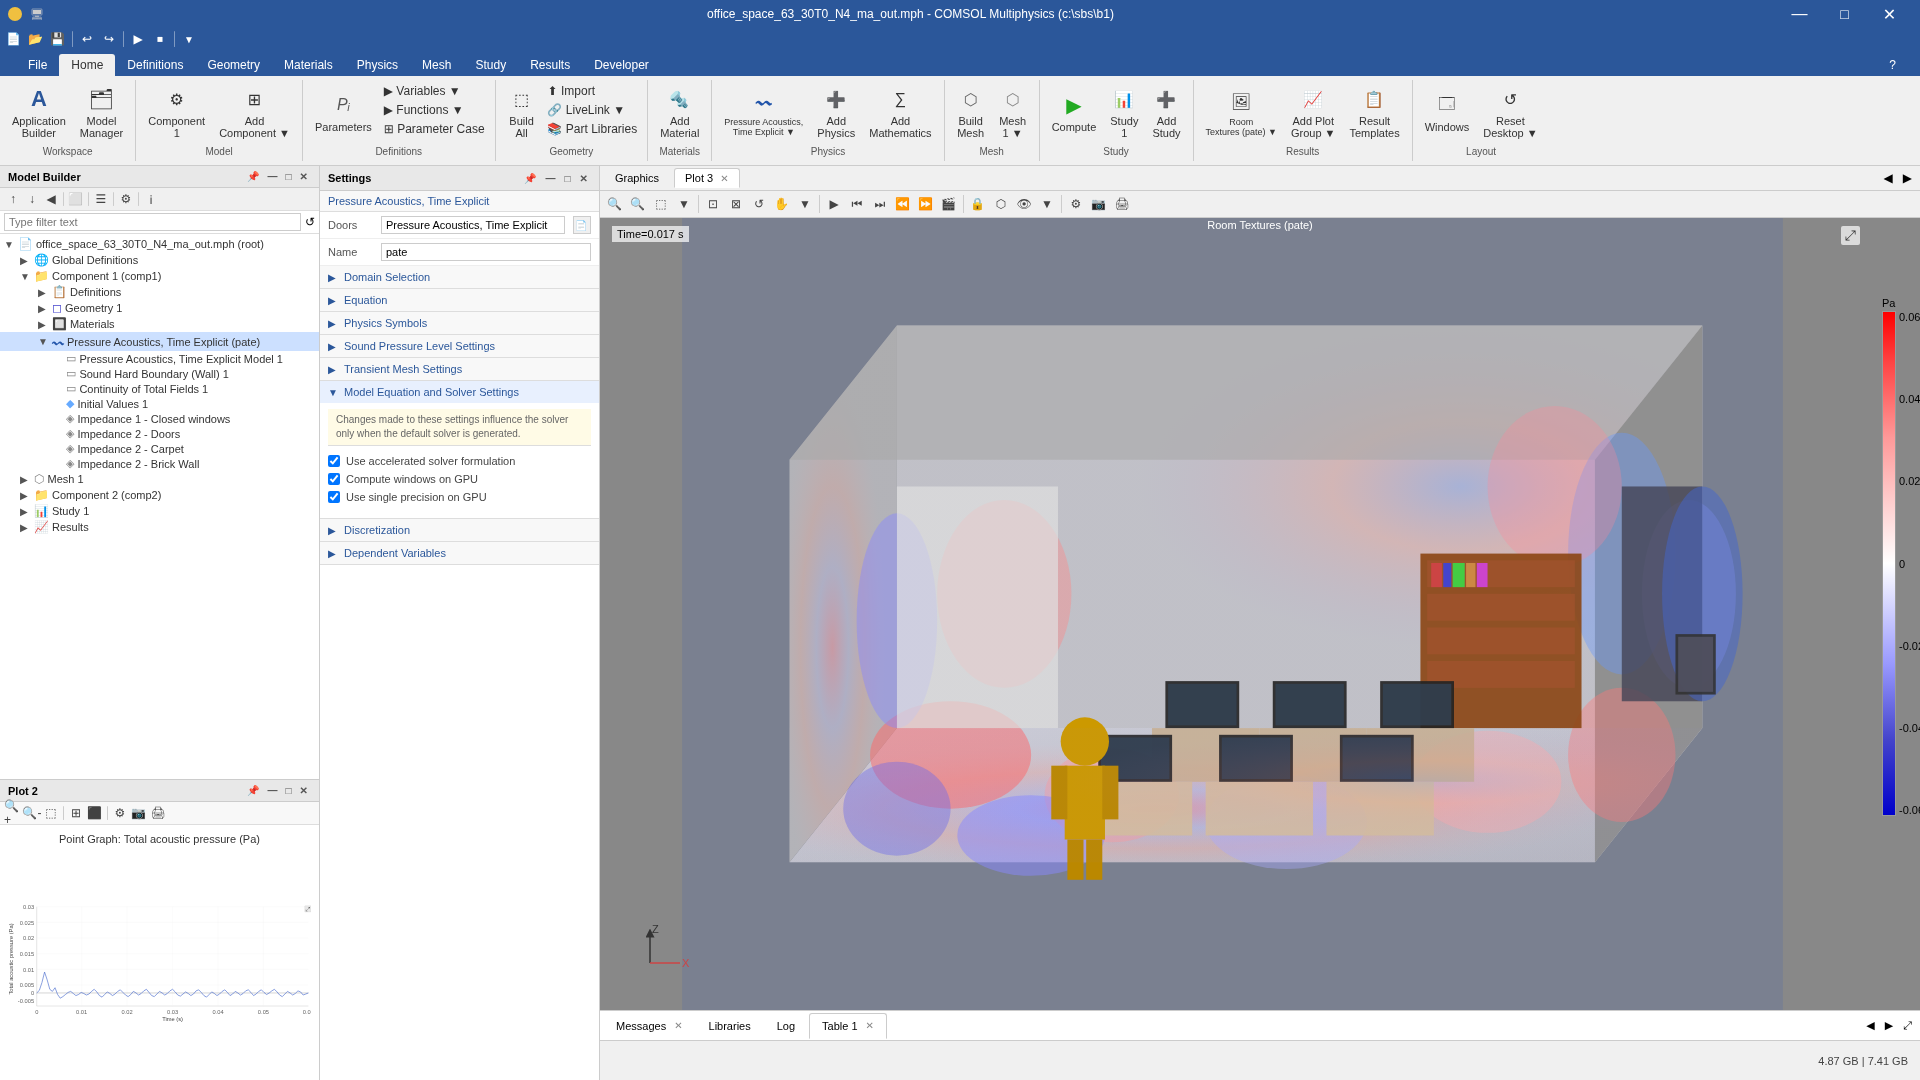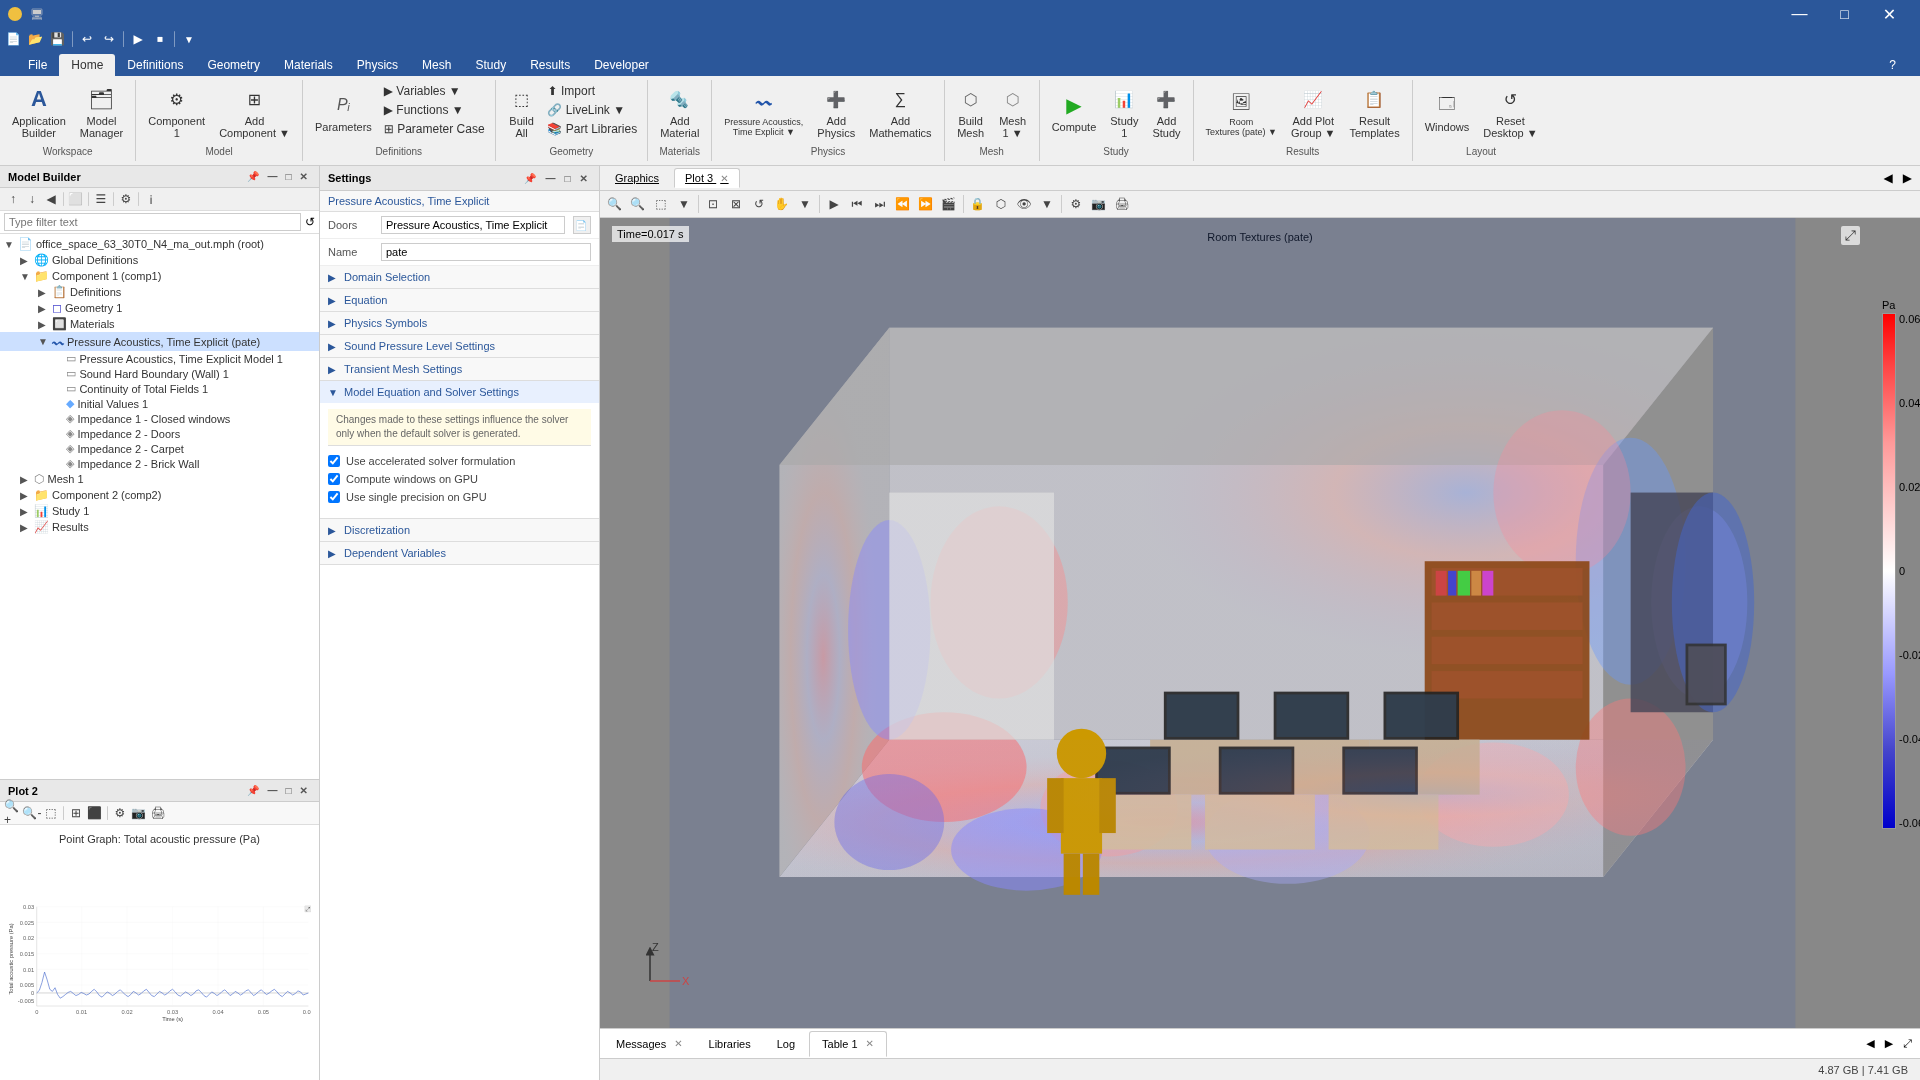--- a/index.html
+++ b/index.html
@@ -311,21 +311,20 @@
       align-items: center;
       padding: 2px 4px;
       gap: 4px;
     }
     .graphics-tab {
       padding: 3px 10px;
       cursor: pointer;
       border-radius: 3px 3px 0 0;
       font-size: 11px;
       border: 1px solid transparent;
-      text-decoration: underline;
     }
     .graphics-tab.active {
       background: white;
       border-color: #ccc;
       border-bottom-color: white;
     }
     .tab-close { font-size: 10px; margin-left: 4px; color: #888; }
     #graphics-toolbar {
       background: #f0f0f0;
       border-bottom: 1px solid #ccc;
@@ -375,21 +374,21 @@
       display: flex;
       align-items: center;
       gap: 4px;
     }
     .bottom-tab.active {
       background: white;
       border: 1px solid #ccc;
       border-bottom: 1px solid white;
     }
     #bottom-status {
-      height: 22px;
+      height: 40px;
       background: #f0f0f0;
       border-top: 1px solid #ccc;
       display: flex;
       align-items: center;
       justify-content: flex-end;
       padding: 0 12px;
       font-size: 11px;
       color: #444;
     }
 
@@ -402,20 +401,21 @@
     }
   </style>
 </head>
 <body>
 
 <div id="titlebar">
   <div style="display:flex;gap:4px;align-items:center;">
     <span style="width:14px;height:14px;background:#f0c040;border-radius:50%;"></span>
     <span style="font-size:11px;color:#ccc;margin-left:4px;">🖥</span>
   </div>
+  <div style="flex:1;text-align:center;font-size:12px;">office_space_63_30T0_N4_ma_out.mph - COMSOL Multiphysics (c:\sbs\b1)</div>
   <div style="display:flex;">
     <span style="width:45px;height:28px;display:flex;align-items:center;justify-content:center;cursor:pointer;color:white;font-size:16px;">—</span>
     <span style="width:45px;height:28px;display:flex;align-items:center;justify-content:center;cursor:pointer;color:white;font-size:14px;">□</span>
     <span style="width:45px;height:28px;display:flex;align-items:center;justify-content:center;cursor:pointer;color:white;font-size:16px;">✕</span>
   </div>
 </div>
 
 <div id="qat">
   <span title="New">📄</span>
   <span title="Open">📂</span>
@@ -1064,21 +1064,21 @@
 
         <rect x="160" y="200" width="120" height="180" fill="#e0e0e0" opacity="0.7"></rect>
 
         <polygon points="80,480 680,480 760,380 160,380" fill="url(#wave2)" opacity="0.3"></polygon>
       </svg>
 
       <div style="position:absolute;top:8px;left:12px;font-size:12px;color:#000;background:rgba(255,255,255,0.7);padding:1px 5px;">
         <span>Time=0.017 s</span>
       </div>
 
-      <div style="position:absolute;top:12px;left:50%;transform:translateX(-50%);font-size:12px;color:#0f172a;">
+      <div style="position:absolute;top:0;left:50%;transform:translateX(-50%);font-size:12px;color:#ffffff;">
         <span>Room Textures (pate)</span>
       </div>
 
       <div style="position:absolute;top:8px;right:60px;font-size:14px;cursor:pointer;color:#333;background:rgba(240,240,240,0.8);padding:1px 4px;border-radius:2px;">⤢</div>
 
       <div id="colorbar">
         <div style="font-size:11px;color:#000;margin-bottom:2px;">Pa</div>
         <div style="display:flex;gap:3px;height:85%;">
           <div style="width:14px;height:100%;background:linear-gradient(to bottom, #ff0000 0%, #ff4444 10%, #ff9999 25%, #ffffff 50%, #9999ff 70%, #4444cc 85%, #0000cc 100%);border:1px solid #999;"></div>
           <div style="display:flex;flex-direction:column;justify-content:space-between;font-size:9px;color:#000;">

